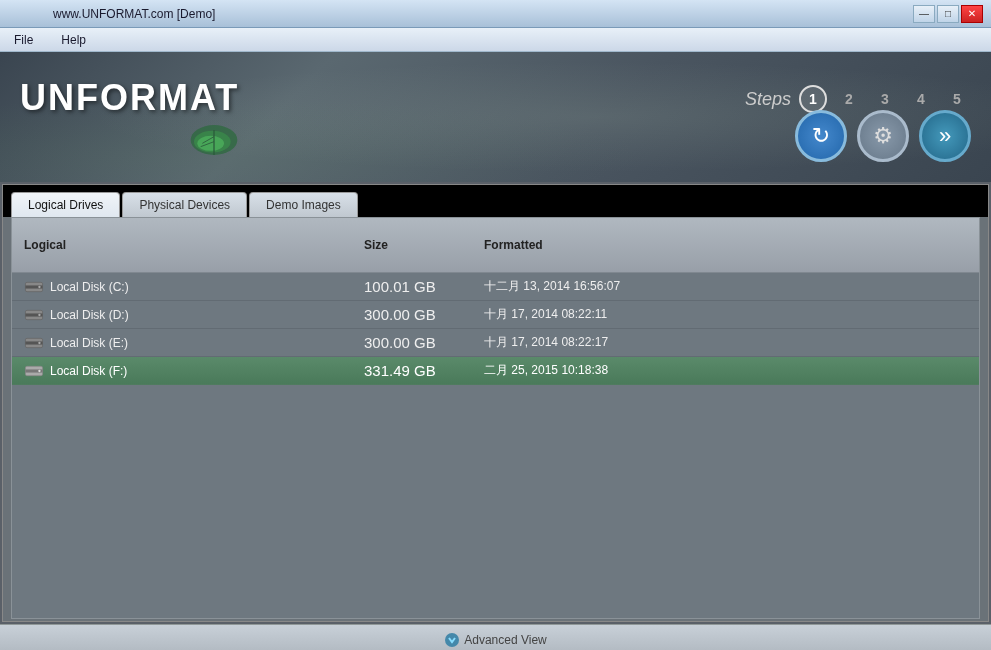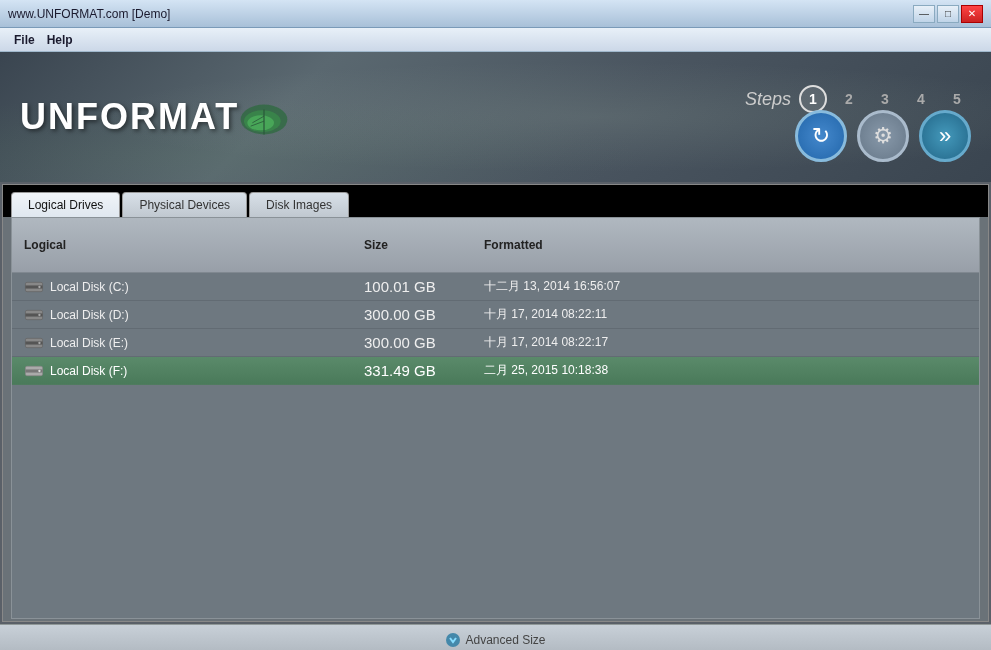--- a/index.html
+++ b/index.html
@@ -18,20 +18,21 @@
       height: 28px;
       display: flex;
       align-items: center;
       padding: 0 8px;
       border-bottom: 1px solid #7a9ab8;
       justify-content: space-between;
     }
     #title-text {
       font-size: 12px;
       color: #1a1a2e;
+      margin-left: 45px;
     }
     #window-controls {
       display: flex;
       gap: 2px;
     }
     .win-btn {
       width: 22px;
       height: 18px;
       border: 1px solid #8aaac0;
       background: linear-gradient(to bottom, #e8f0f8, #c0d4e8);
@@ -48,22 +49,22 @@
       border-color: #a00;
     }
 
     
     #menu-bar {
       background: linear-gradient(to bottom, #e8f0f8, #ccd8e8);
       height: 24px;
       display: flex;
       align-items: center;
       padding: 0 8px;
+      gap: 16px;
       border-bottom: 1px solid #a0b8cc;
-      font-weight: bold;
     }
     .menu-item {
       font-size: 12px;
       color: #1a1a2e;
       cursor: pointer;
       padding: 2px 6px;
     }
 
     
     #header {
@@ -80,22 +81,22 @@
       left: 0; top: 0; right: 0; bottom: 0;
       background: radial-gradient(ellipse at 60% 50%, rgba(180,200,180,0.15) 0%, transparent 60%),
                   radial-gradient(ellipse at 20% 80%, rgba(100,150,100,0.1) 0%, transparent 40%);
     }
     #logo-area {
       position: absolute;
       left: 20px;
       top: 50%;
       transform: translateY(-50%);
       display: flex;
-      flex-direction: row;
-      align-items: center;
+      flex-direction: column;
+      align-items: flex-end;
     }
     #logo-text {
       font-size: 36px;
       font-weight: bold;
       color: white;
       font-family: Arial, sans-serif;
       letter-spacing: 2px;
       text-shadow: 2px 2px 4px rgba(0,0,0,0.5);
     }
     #logo-leaf {
@@ -316,21 +317,21 @@
     <div class="action-btn settings-btn">⚙</div>
     <div class="action-btn forward-btn">»</div>
   </div>
 </div>
 
 <div id="main-content">
 
   <div id="tabs">
     <div class="tab active">Logical Drives</div>
     <div class="tab">Physical Devices</div>
-    <div class="tab">Disk Images</div>
+    <div class="tab">Demo Images</div>
   </div>
 
   <div id="table-area">
     <div id="table-header">
       <div class="col-logical">Logical</div>
       <div class="col-size">Size</div>
       <div class="col-formatted">Formatted</div>
     </div>
     <div id="table-body">
 
@@ -389,15 +390,15 @@
   </div>
 </div>
 
 <div id="bottom-bar">
   <div id="advanced-view">
 
     <svg width="16" height="16" viewBox="0 0 16 16" xmlns="http://www.w3.org/2000/svg">
       <circle cx="8" cy="8" r="7" fill="#4488aa" stroke="#2266880" stroke-width="1"></circle>
       <polyline points="5,6 8,10 11,6" fill="none" stroke="#88ddff" stroke-width="2"></polyline>
     </svg>
-    <span>Advanced Size</span>
+    <span>Advanced View</span>
   </div>
 </div>
 
 </body></html>

